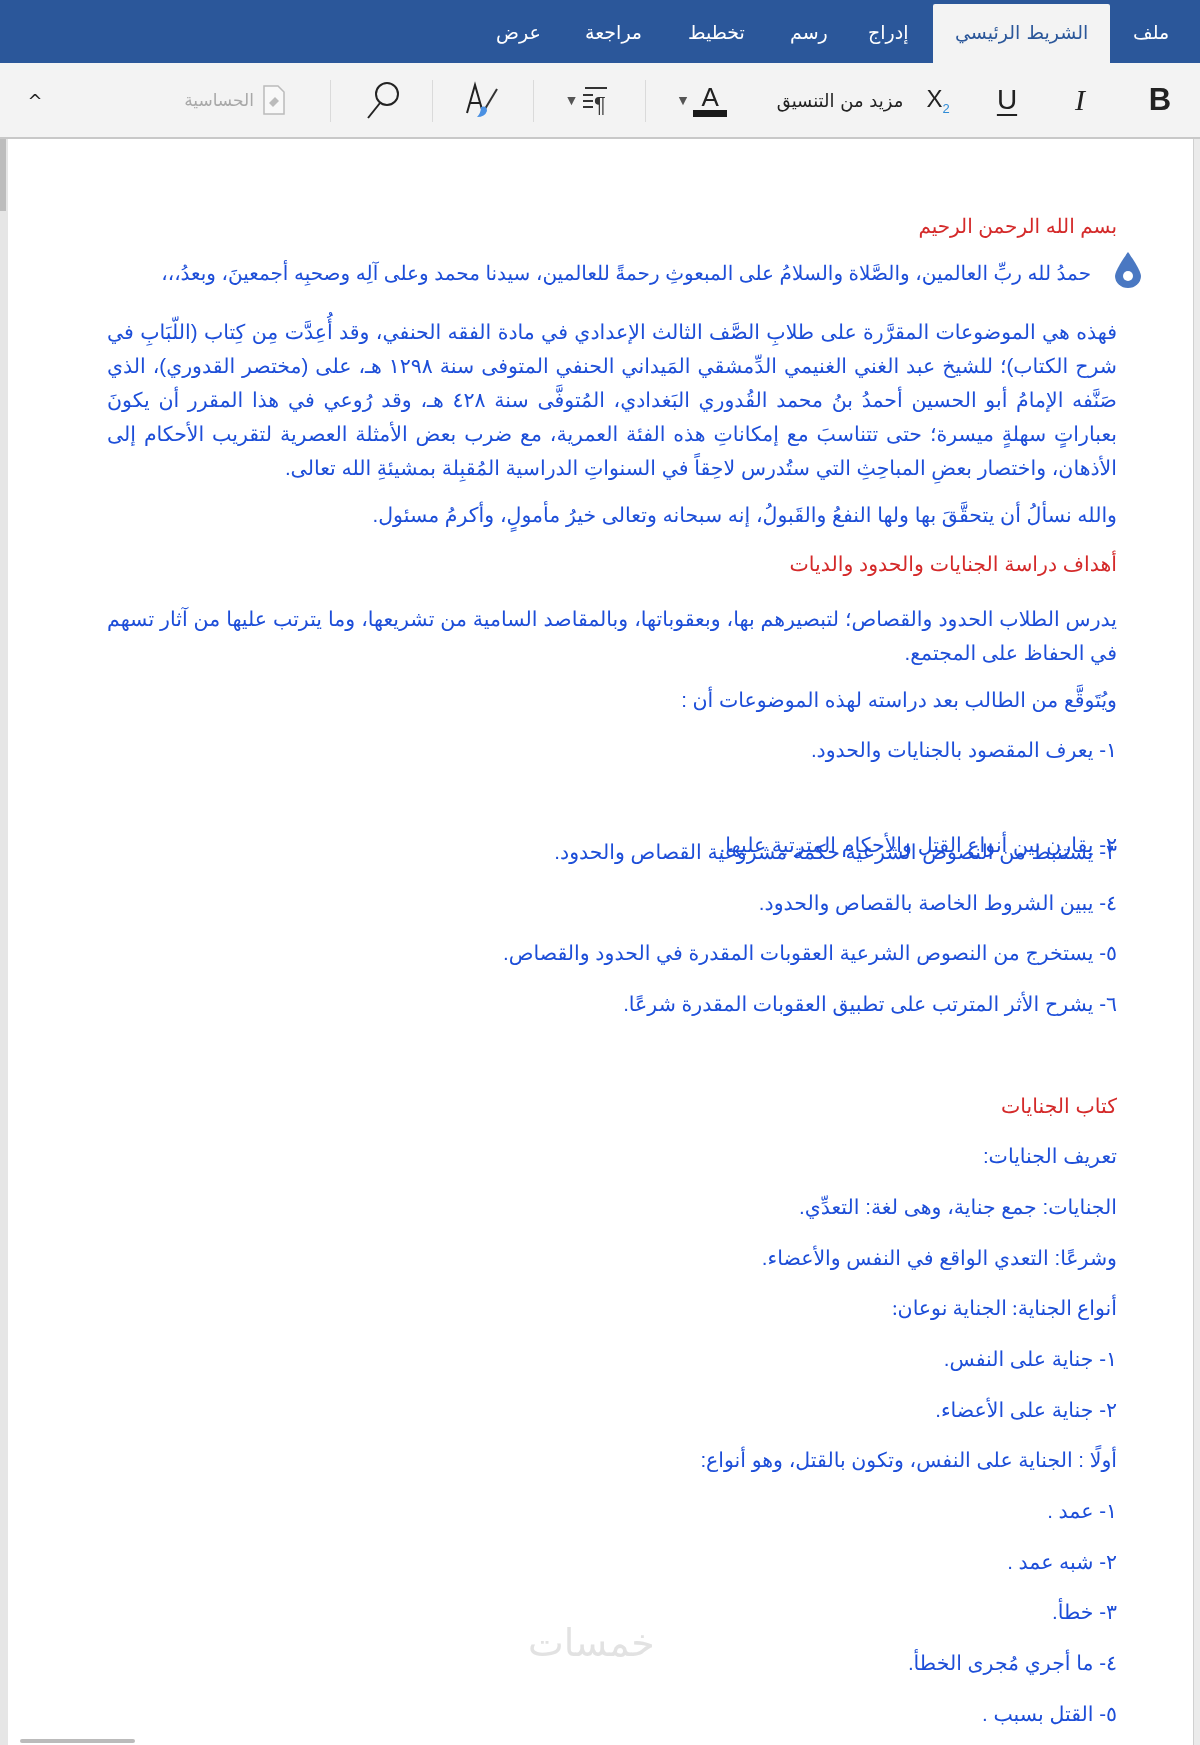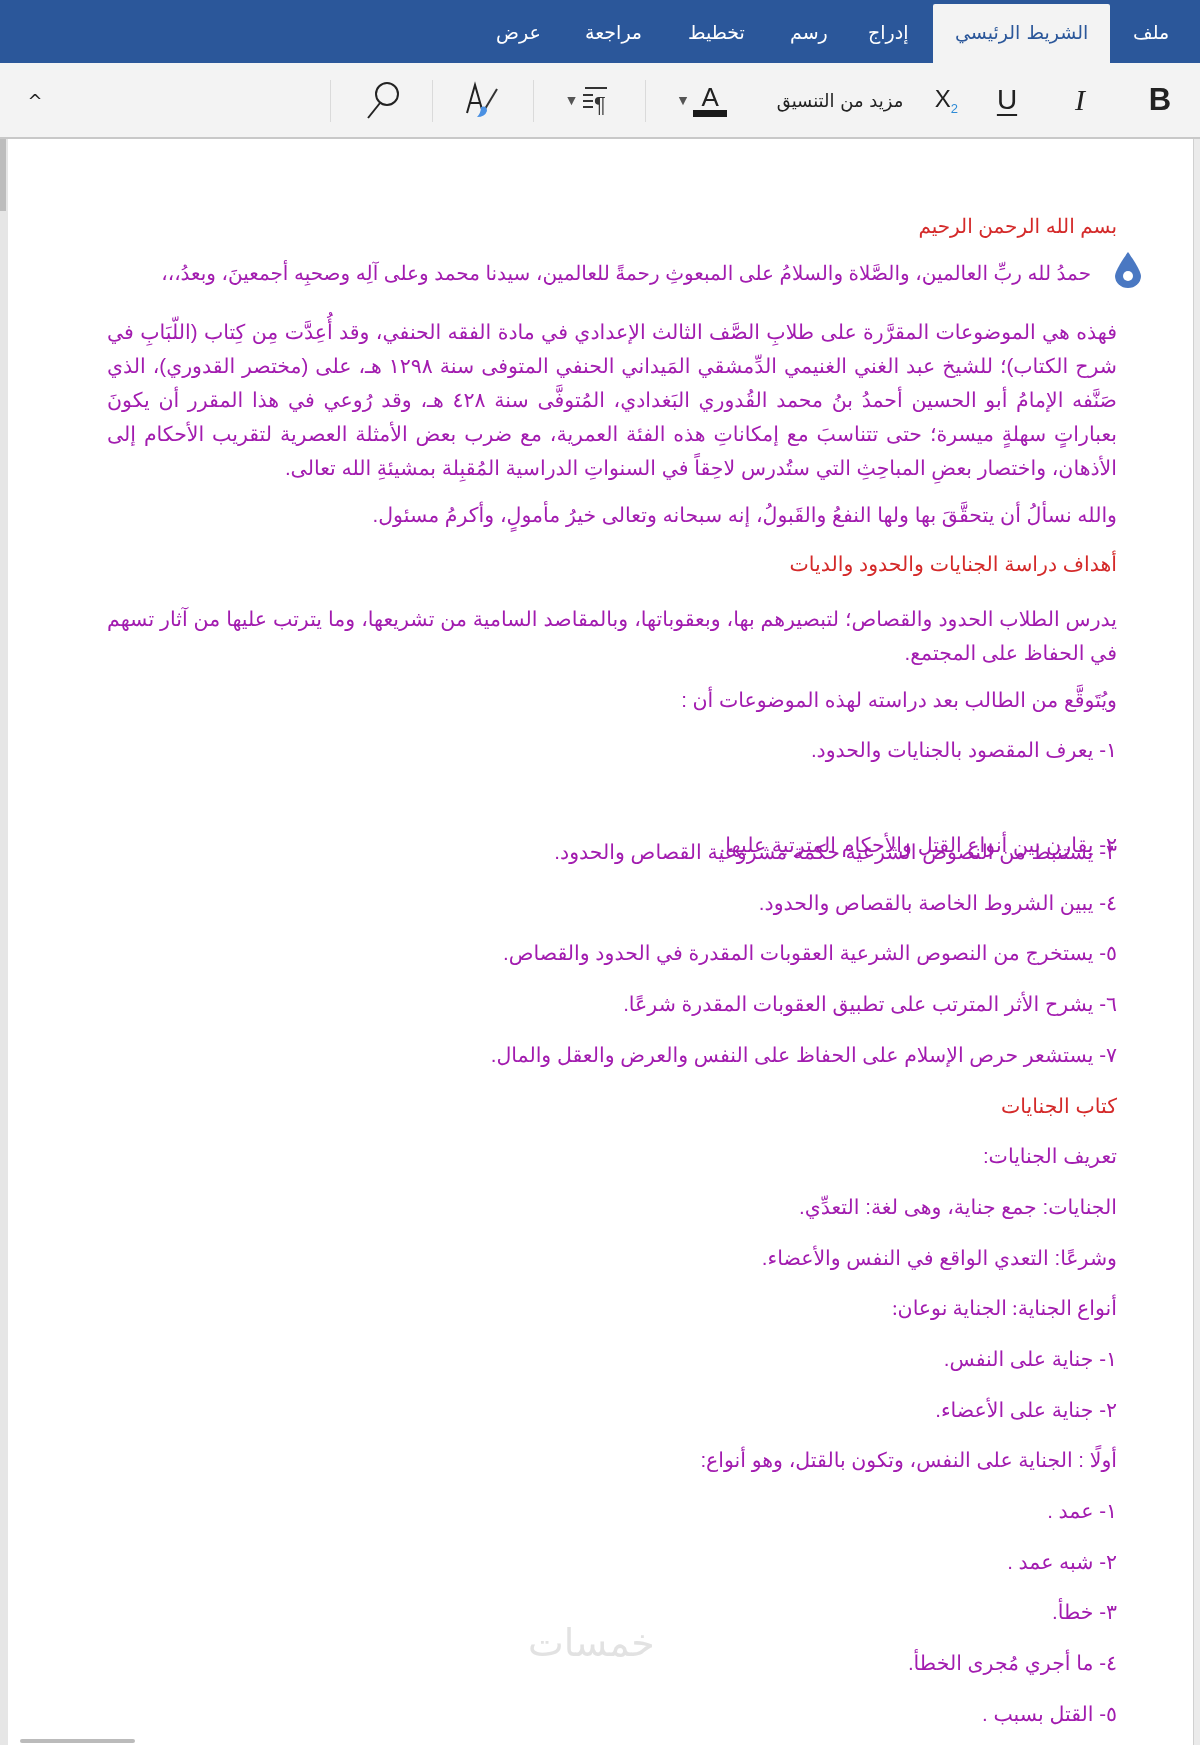--- a/index.html
+++ b/index.html
@@ -7,21 +7,21 @@
   .tabbar { position: absolute; left: 0; top: 0; width: 1200px; height: 63px; background: #2b579a; }
   .tab { position: absolute; top: 4px; height: 59px; line-height: 56px; color: #fff; font-size: 19px; direction: rtl; white-space: nowrap; font-family: "DejaVu Sans", sans-serif; }
   .tab.active { background: #f3f3f3; color: #2b579a; padding: 0 22px; border-radius: 2px 2px 0 0; }
   .toolbar { position: absolute; left: 0; top: 63px; width: 1200px; height: 76px; background: #f3f3f3; border-bottom: 2px solid #c8c8c8; }
   .tb { position: absolute; top: 0; height: 74px; display: flex; align-items: center; justify-content: center; color: #222; }
   .sep { position: absolute; top: 17px; width: 1px; height: 42px; background: #dadada; }
   .doc-wrap { position: absolute; left: 0; top: 139px; width: 1200px; height: 1606px; background: #e6e6e6; }
   .page { position: absolute; left: 8px; top: 0; width: 1185px; height: 1606px; background: #fff; }
   .vscroll { position: absolute; left: 0; top: 0; width: 6px; height: 72px; background: #bdbdbd; }
   .rmargin { position: absolute; left: 1193px; top: 0; width: 7px; height: 1606px; background: #ebebeb; border-left: 1px solid #d0d0d0; }
-  .text { position: absolute; right: 76px; direction: rtl; text-align: justify; font-family: "Liberation Sans", sans-serif; font-size: 20.5px; color: #a21caf; white-space: nowrap; }
+  .text { position: absolute; right: 76px; direction: rtl; text-align: justify; font-family: "Liberation Sans", sans-serif; font-size: 20.5px; color: #1d4ed8; white-space: nowrap; }
   .red { color: #d42a2a; }
   .para { white-space: normal; width: 1010px; line-height: 34px; text-align-last: right; }
   .drop { position: absolute; left: 1107px; top: 113px; width: 26px; height: 36px; }
   .watermark { position: absolute; left: 520px; top: 1482px; font-size: 38px; color: #e2e2e2; font-family: "DejaVu Sans", sans-serif; direction: rtl; }
   .hbar { position: absolute; left: 12px; top: 1600px; width: 115px; height: 4px; background: #bbb; border-radius: 2px; }
 </style>
 </head>
 <body>
 
 <div class="tabbar">
@@ -37,21 +37,21 @@
 <div class="toolbar">
   <div class="tb" style="left:1138px;width:44px;font-size:31px;font-weight:bold;font-family:'Liberation Sans',sans-serif;">
     <span>B</span>
   </div>
   <div class="tb" style="left:1060px;width:40px;font-size:30px;font-style:italic;font-family:'Liberation Serif',serif;">
     <span>I</span>
   </div>
   <div class="tb" style="left:985px;width:44px;font-size:28px;font-family:'Liberation Sans',sans-serif;">
     <span style="text-decoration:underline;text-underline-offset:5px;">U</span>
   </div>
-  <div class="tb" style="left:918px;width:40px;font-size:24px;font-family:'Liberation Sans',sans-serif;justify-content:flex-end;">
+  <div class="tb" style="left:918px;width:40px;font-size:24px;font-family:'Liberation Sans',sans-serif;">
     <span><span>X</span><sub style="font-size:13px;color:#2e8bd6;">2</sub></span>
   </div>
   <div class="tb" style="left:765px;width:150px;font-size:18px;direction:rtl;">
     <span>مزيد من التنسيق</span>
   </div>
   <div class="tb" style="left:670px;width:66px;">
     <span style="font-size:11px;color:#555;margin-right:6px;">▼</span>
     <span style="display:flex;flex-direction:column;align-items:center;">
       <span style="font-size:26px;line-height:26px;font-family:'Liberation Sans',sans-serif;">A</span>
       <span style="width:34px;height:7px;background:#1a1a1a;display:block;"></span>
@@ -77,20 +77,27 @@
     </svg>
   </div>
   <div class="sep" style="left:432px;"></div>
   <div class="tb" style="left:355px;width:56px;">
     <svg width="40" height="42" viewBox="0 0 40 42">
       <circle cx="24" cy="15" r="11" stroke="#222" stroke-width="2" fill="none"></circle>
       <line x1="17" y1="24" x2="5" y2="39" stroke="#222" stroke-width="2"></line>
     </svg>
   </div>
   <div class="sep" style="left:330px;"></div>
+  <div class="tb" style="left:165px;width:140px;direction:rtl;color:#a8a8a8;font-size:17px;">
+    <svg width="24" height="30" viewBox="0 0 24 30" style="margin-left:8px;">
+      <path d="M2 1 H16 L22 7 V29 H2 Z" stroke="#bbb" stroke-width="1.5" fill="#f8f8f8"></path>
+      <path d="M7 18 L13 12 L17 16 L11 22 Z" fill="#bbb"></path>
+    </svg>
+    <span>الحساسية</span>
+  </div>
   <div class="tb" style="left:15px;width:40px;font-size:18px;color:#222;">
     <span>^</span>
   </div>
 </div>
 
 <div class="doc-wrap">
   <div class="vscroll"></div>
   <div class="page">
 
     <div class="text red" style="top:75px;font-size:20px;">بسم الله الرحمن الرحيم</div>
@@ -111,21 +118,20 @@
     <div class="text" style="top:549px;">ويُتَوقَّع من الطالب بعد دراسته لهذه الموضوعات أن :</div>
 
     <div class="text para" style="top:463px;">يدرس الطلاب الحدود والقصاص؛ لتبصيرهم بها، وبعقوباتها، وبالمقاصد السامية من تشريعها، وما يترتب عليها من آثار تسهم في الحفاظ على المجتمع.</div>
 
     <div class="text" style="top:599px;">١- يعرف المقصود بالجنايات والحدود.</div>
     <div class="text" style="top:650px;margin-top:44px;">٢- يقارن بين أنواع القتل والأحكام المترتبة عليها.</div>
     <div class="text" style="top:701px;">٣- يستنبط من النصوص الشرعية حكمة مشروعية القصاص والحدود.</div>
     <div class="text" style="top:752px;">٤- يبين الشروط الخاصة بالقصاص والحدود.</div>
     <div class="text" style="top:802px;">٥- يستخرج من النصوص الشرعية العقوبات المقدرة في الحدود والقصاص.</div>
     <div class="text" style="top:853px;">٦- يشرح الأثر المترتب على تطبيق العقوبات المقدرة شرعًا.</div>
-    <div class="text" style="top:904px;">٧- يستشعر حرص الإسلام على الحفاظ على النفس والعرض والعقل والمال.</div>
 
     <div class="text red" style="top:955px;">كتاب الجنايات</div>
 
     <div class="text" style="top:1005px;">تعريف الجنايات:</div>
     <div class="text" style="top:1056px;">الجنايات: جمع جناية، وهى لغة: التعدِّي.</div>
     <div class="text" style="top:1107px;">وشرعًا: التعدي الواقع في النفس والأعضاء.</div>
     <div class="text" style="top:1157px;font-family:Liberation Serif, serif;">أنواع الجناية: الجناية نوعان:</div>
     <div class="text" style="top:1208px;">١- جناية على النفس.</div>
     <div class="text" style="top:1259px;">٢- جناية على الأعضاء.</div>
     <div class="text" style="top:1309px;">أولًا : الجناية على النفس، وتكون بالقتل، وهو أنواع:</div>

